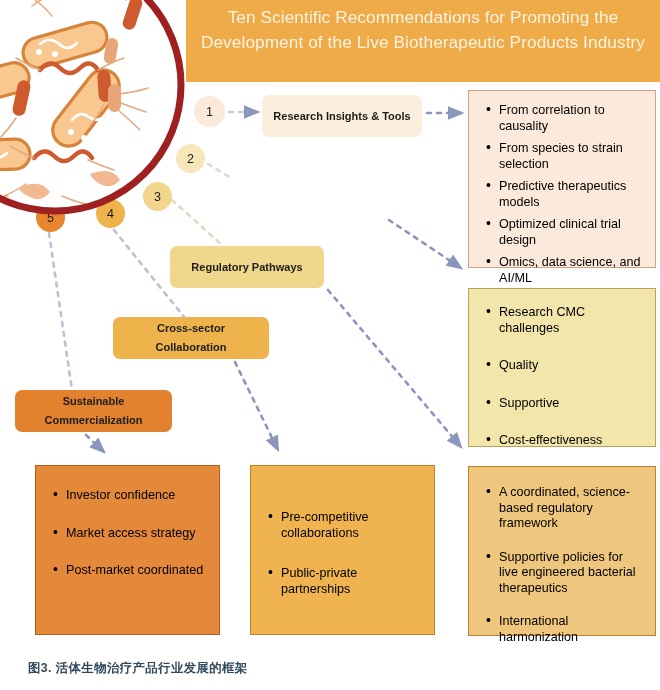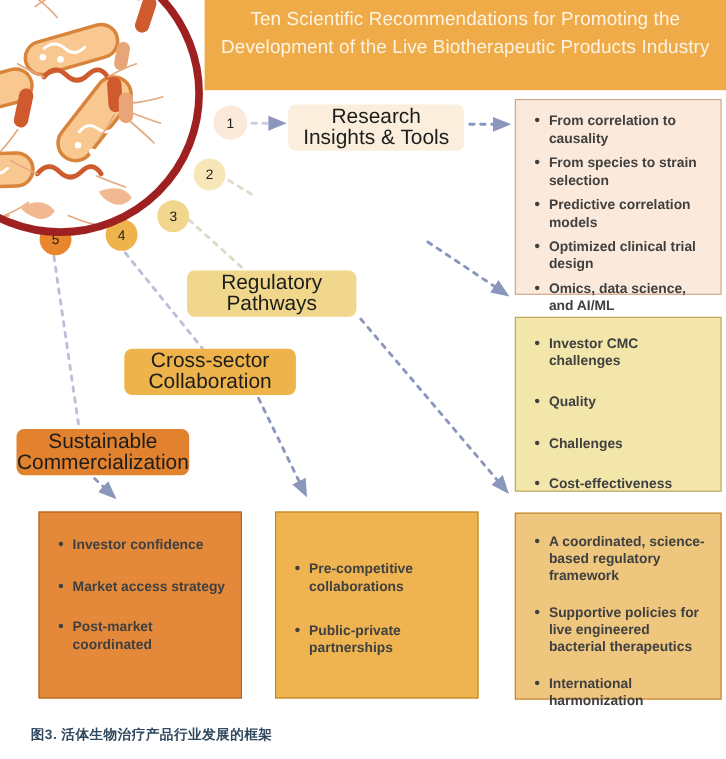--- a/index.html
+++ b/index.html
@@ -76,49 +76,49 @@
 
   
   .pill {
     position: absolute;
     border-radius: 7px;
     display: flex;
     align-items: center;
     justify-content: center;
     text-align: center;
     color: #1d1d1b;
-    font-size: 19px;
+    font-size: 11px;
     line-height: 19px;
     padding: 12px 8px;
     box-sizing: border-box;
     z-index: 3;
+    font-weight: bold;
   }
   .pill-1 { left: 262px; top: 95px;  width: 160px; height: 42px; background: #fbeedd; }
   .pill-2 { left: 232px; top: 173px; width: 152px; height: 42px; background: #f1e2a6; }
   .pill-3 { left: 170px; top: 246px; width: 154px; height: 42px; background: #f0d78b; }
   .pill-4 { left: 113px; top: 317px; width: 156px; height: 42px; background: #eeb34b; }
   .pill-5 { left:  15px; top: 390px; width: 157px; height: 42px; background: #e2822e; }
 
   
   .box {
     position: absolute;
     box-sizing: border-box;
     z-index: 2;
   }
   .box ul {
     margin: 0;
     padding: 0 10px 0 30px;
     list-style: none;
   }
   .box li {
     position: relative;
-    color: #404040;
+    color: #000000;
     font-size: 12.6px;
     line-height: 15.5px;
-    font-weight: bold;
   }
   .box li::before {
     content: "\2022";
     position: absolute;
     left: -13px;
     top: -1px;
     font-size: 14px;
   }
 
   .box-r1 {
@@ -345,31 +345,31 @@
     <span>Sustainable Commercialization</span>
   </div>
   <div class="pill pill-4">
     <span>Cross-sector Collaboration</span>
   </div>
 
   <div class="box box-r1">
     <ul>
       <li>From correlation to causality</li>
       <li>From species to strain selection</li>
-      <li>Predictive correlation models</li>
+      <li>Predictive therapeutics models</li>
       <li>Optimized clinical trial design</li>
       <li>Omics, data science, and AI/ML</li>
     </ul>
   </div>
 
   <div class="box box-r2">
     <ul>
-      <li>Investor CMC challenges</li>
+      <li>Research CMC challenges</li>
       <li>Quality</li>
-      <li>Challenges</li>
+      <li>Supportive</li>
       <li>Cost-effectiveness</li>
     </ul>
   </div>
 
   <div class="box box-r3">
     <ul>
       <li>A coordinated, science-based regulatory framework</li>
       <li>Supportive policies for live engineered bacterial therapeutics</li>
       <li>International harmonization</li>
     </ul>

